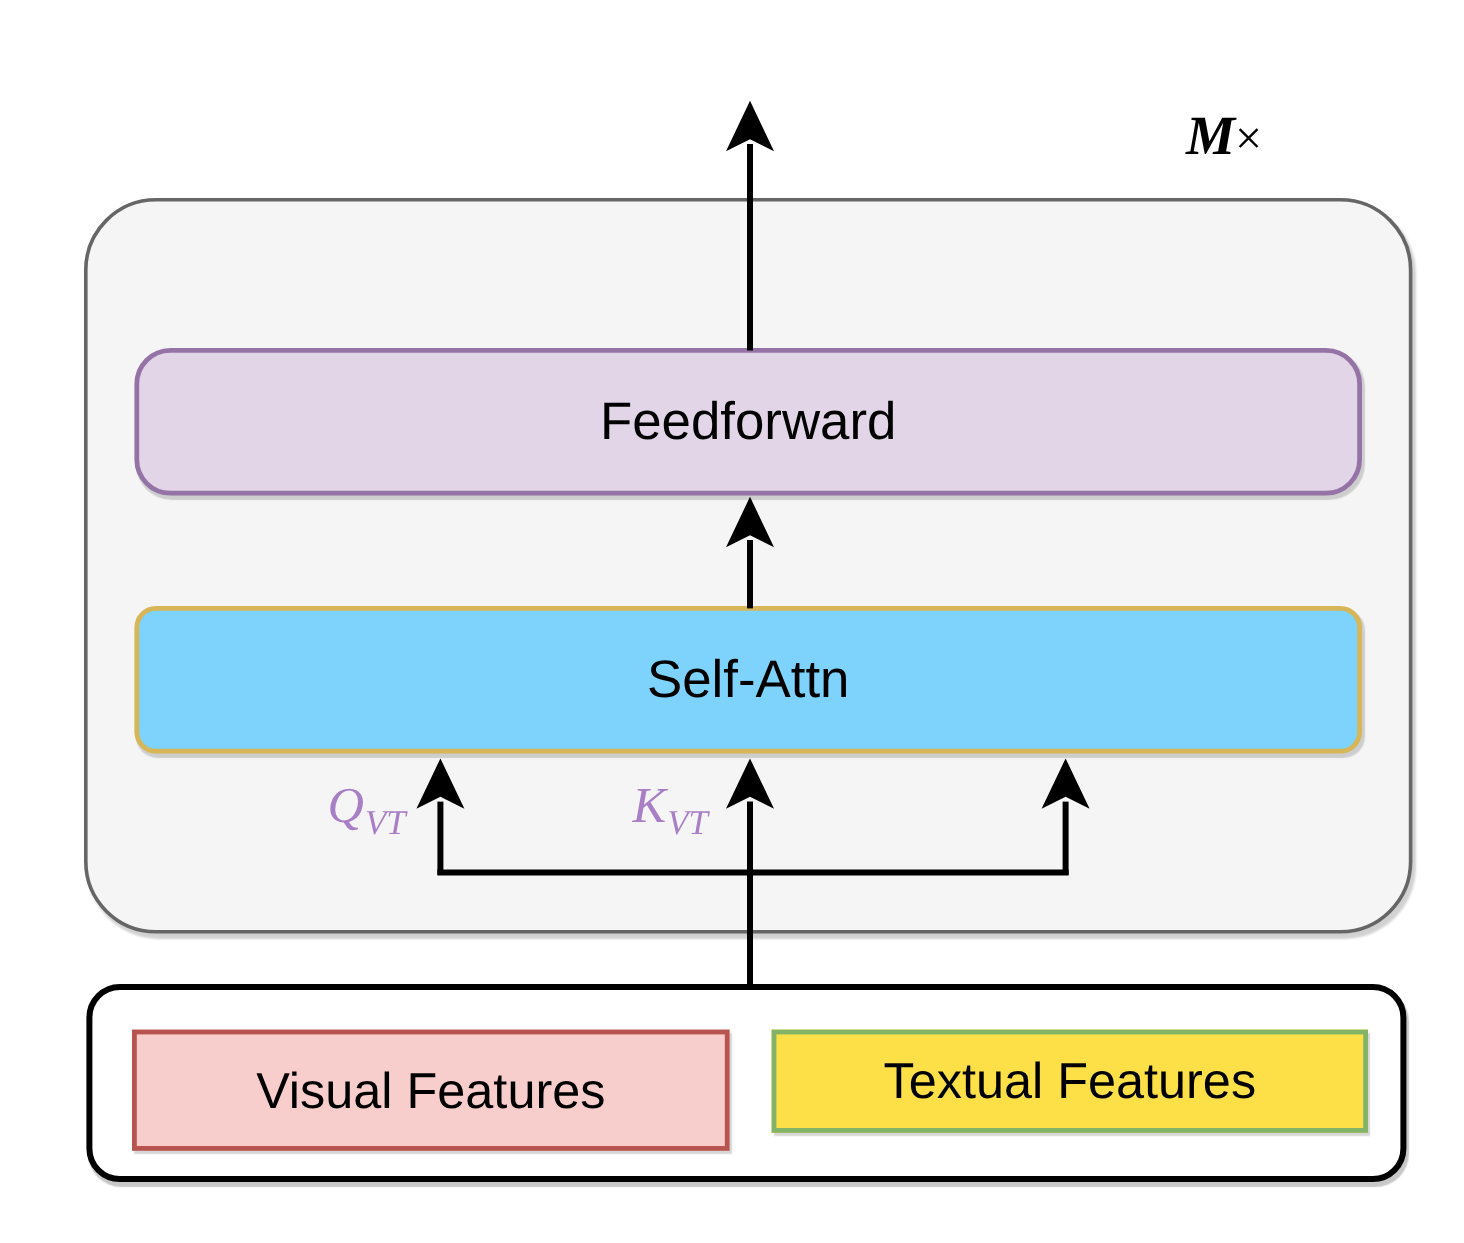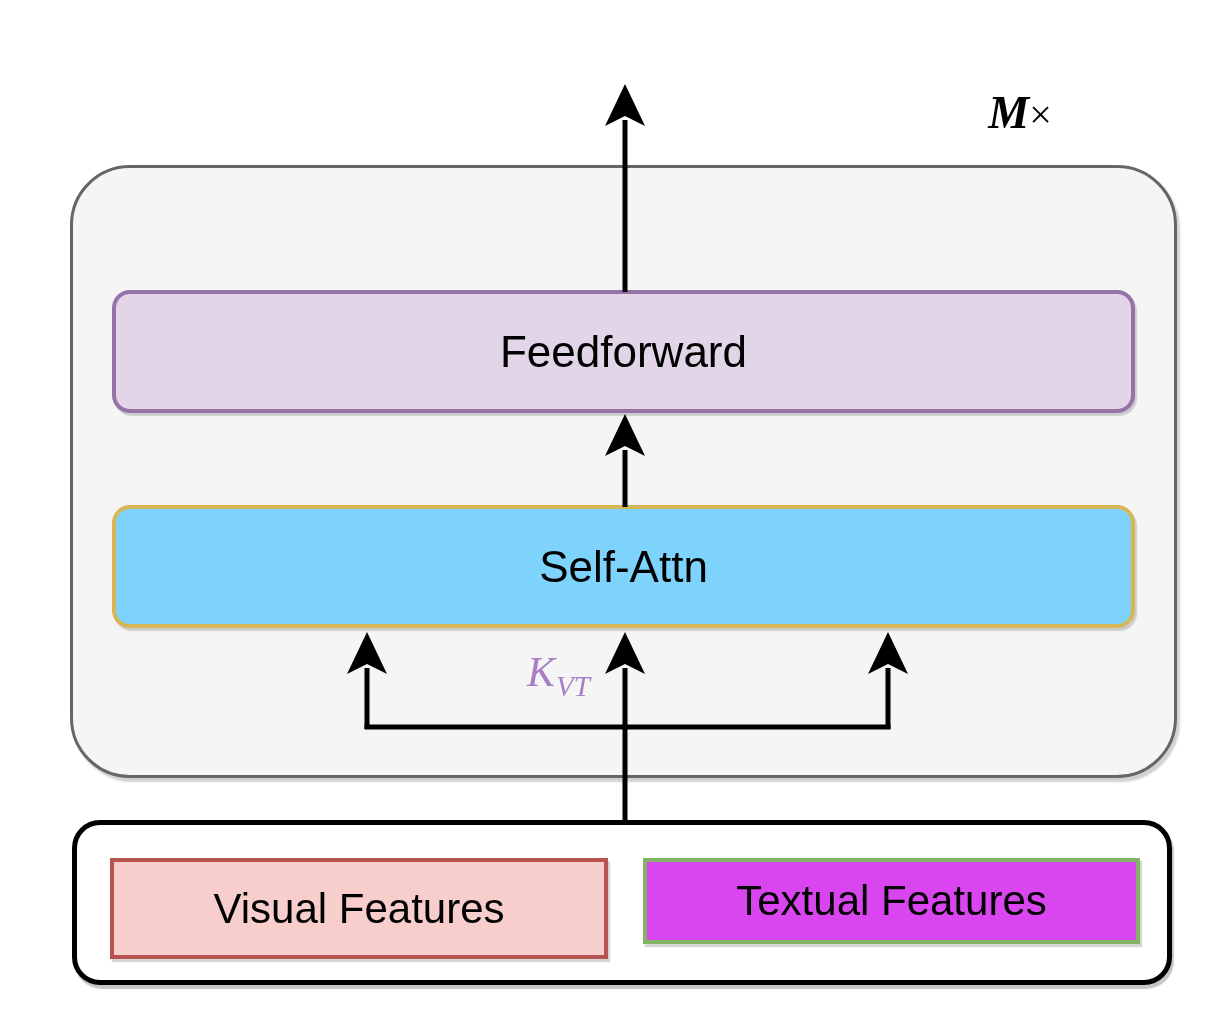--- a/index.html
+++ b/index.html
@@ -54,21 +54,21 @@
     justify-content: center;
     color: #000000;
   }
   .feedforward {
     left: 112px;
     top: 290px;
     width: 1023px;
     height: 123px;
     background: #e1d5e7;
     border: 4px solid #9673a6;
-    border-radius: 18px;
+    border-radius: 30px;
     font-size: 44px;
     box-shadow: 2px 3px 1px rgba(0,0,0,0.16);
   }
   .self-attn {
     left: 112px;
     top: 505px;
     width: 1023px;
     height: 123px;
     background: #7dd3fc;
     border: 4px solid #d6b656;
@@ -98,21 +98,21 @@
     background: #f8cecc;
     border: 4px solid #b85450;
     font-size: 42px;
     box-shadow: 2px 3px 1px rgba(0,0,0,0.16);
   }
   .textual-features {
     left: 643px;
     top: 858px;
     width: 497px;
     height: 86px;
-    background: #d946ef;
+    background: #fde047;
     border: 4px solid #82b366;
     font-size: 42px;
     box-shadow: 2px 3px 1px rgba(0,0,0,0.16);
   }
 
   
   .arrows {
     position: absolute;
     left: 0;
     top: 0;
@@ -194,17 +194,20 @@
       <line x1="367" y1="729" x2="367" y2="668" stroke="#000000" stroke-width="5"></line>
       <polygon points="367,632 387,674 367,664 347,674" fill="#000000"></polygon>
     </g>
 
     <g>
       <line x1="888" y1="729" x2="888" y2="668" stroke="#000000" stroke-width="5"></line>
       <polygon points="888,632 908,674 888,664 868,674" fill="#000000"></polygon>
     </g>
   </svg>
 
+  <div class="qkv-label q-label">
+    <span>Q</span><span class="sub">VT</span>
+  </div>
   <div class="qkv-label k-label">
     <span>K</span><span class="sub">VT</span>
   </div>
 
 </div>
 
 </body></html>

